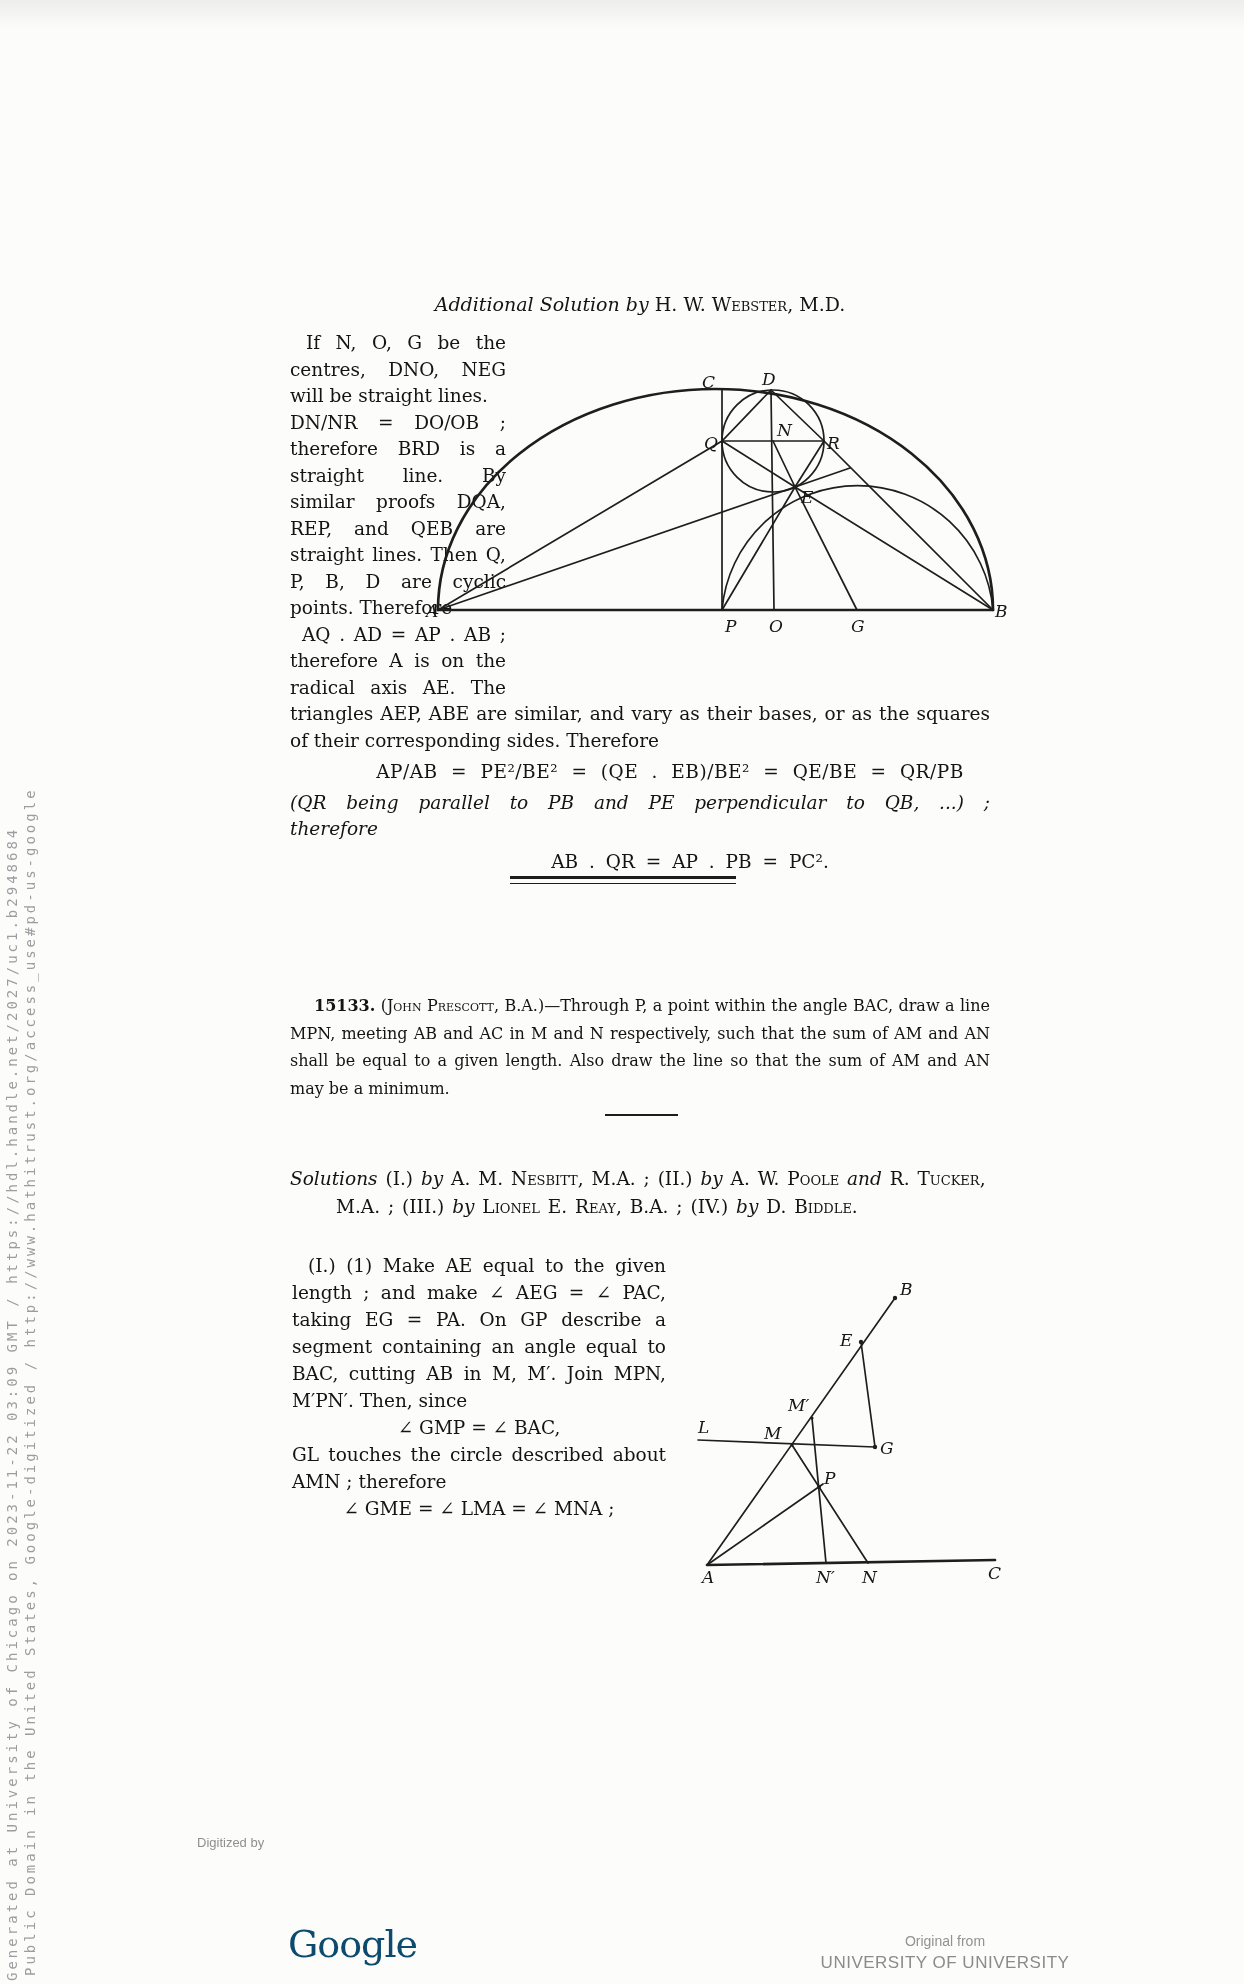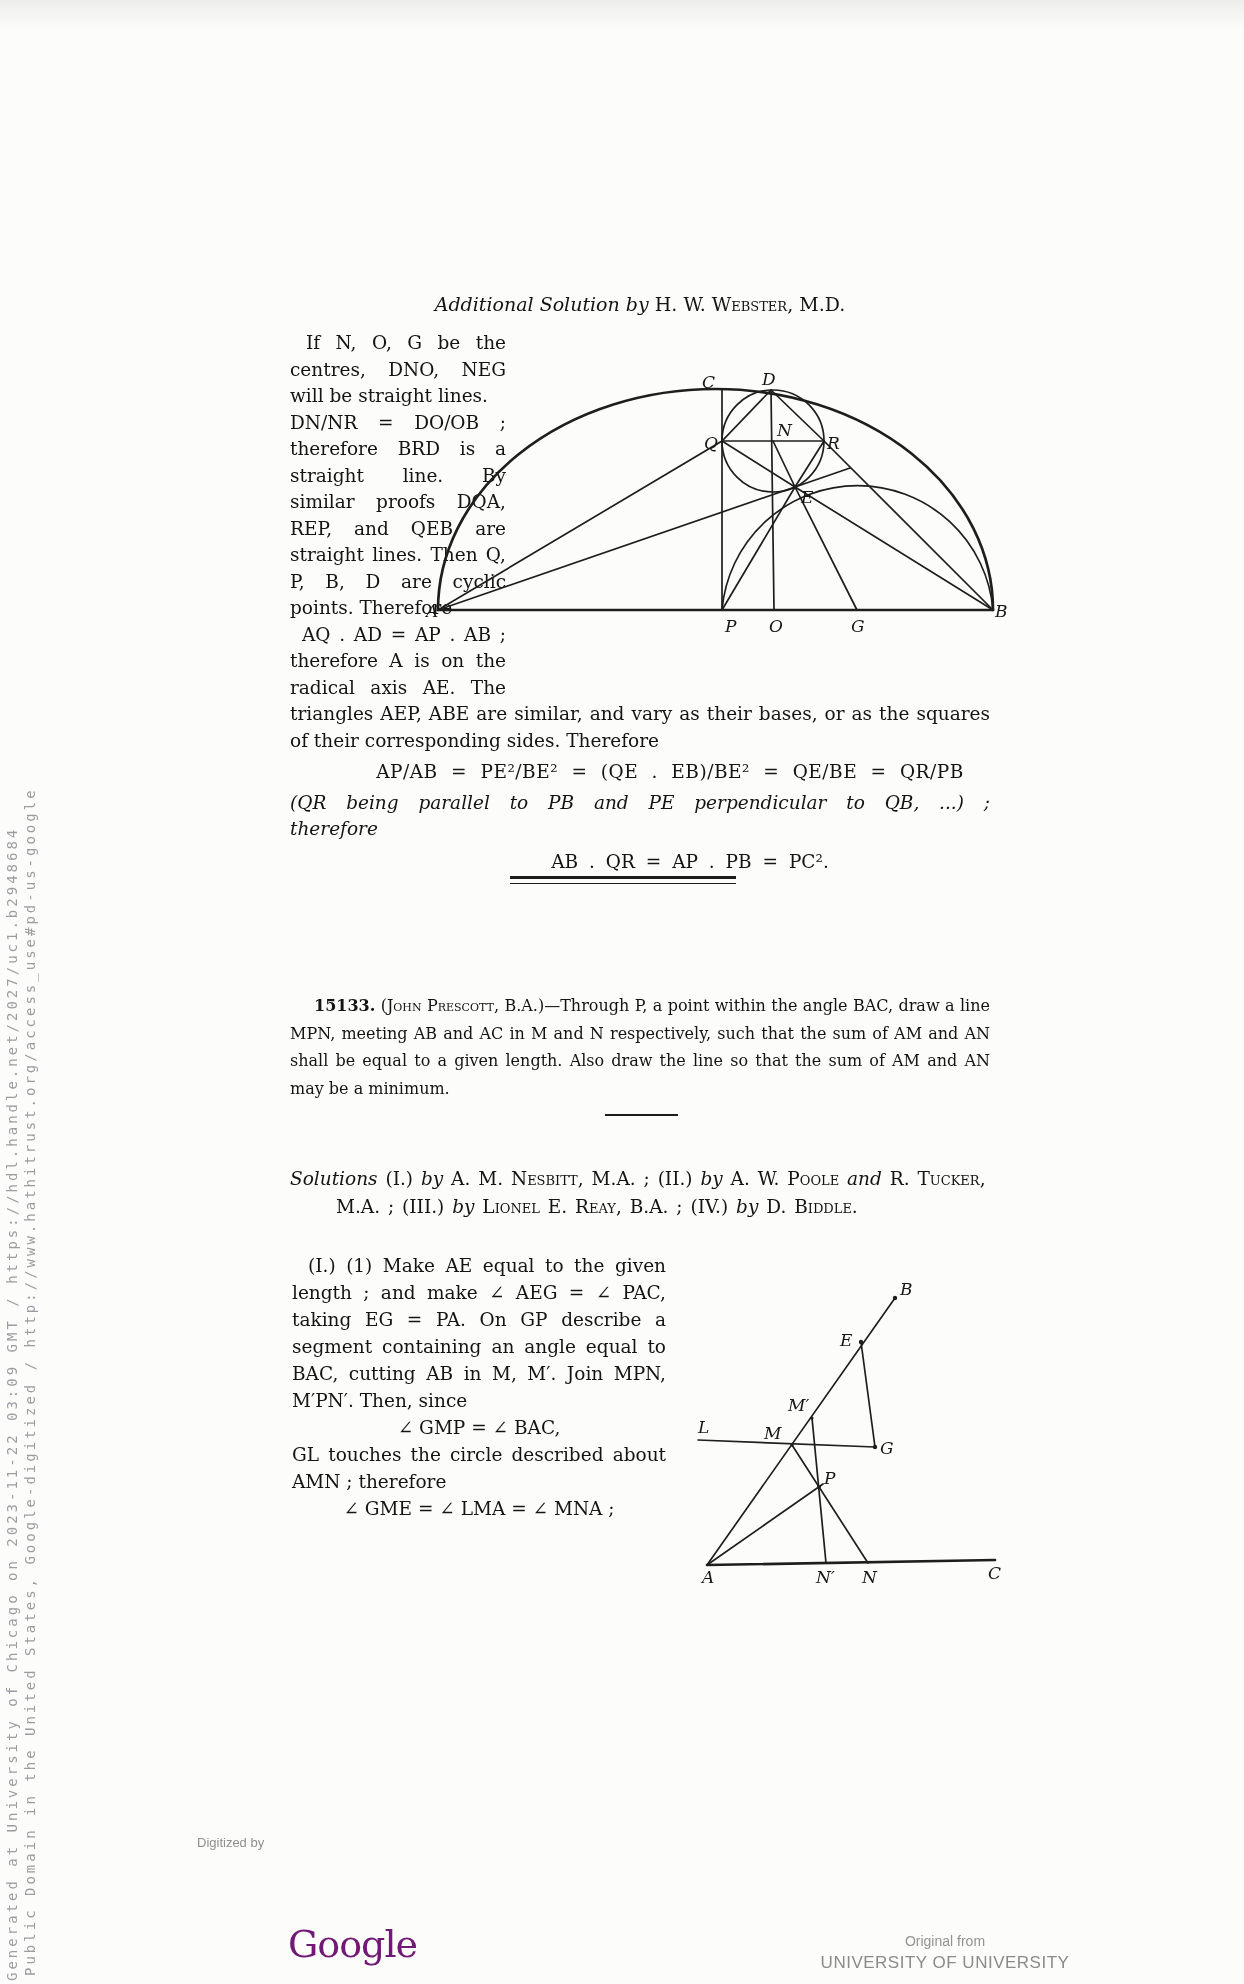--- a/index.html
+++ b/index.html
@@ -42,21 +42,21 @@
   svg .thick{stroke-width:2.7;}
   svg .dot{fill:#1e1e1e;stroke:none;}
   .sidebar-line{position:absolute;transform:rotate(-90deg);transform-origin:0 0;white-space:nowrap;
           font-family:"DejaVu Sans Mono","Liberation Mono",monospace;font-size:14px;
           letter-spacing:3px;color:#9b9da0;}
   #side1{left:4px;top:1981px;}
   #side2{left:22px;top:1976px;}
   #f-dig{position:absolute;left:197px;top:1835px;font-family:"Liberation Sans",sans-serif;
           font-size:13px;color:#8f8f8f;}
   #f-goog{position:absolute;left:288px;top:1922px;font-family:"DejaVu Serif",serif;
-          font-size:38px;color:#701a75;letter-spacing:-1px;}
+          font-size:38px;color:#0c4a6e;letter-spacing:-1px;}
   #f-orig{position:absolute;left:805px;top:1933px;width:280px;text-align:center;
           font-family:"Liberation Sans",sans-serif;font-size:14px;color:#929292;}
   #f-univ{position:absolute;left:805px;top:1953px;width:280px;text-align:center;
           font-family:"Liberation Sans",sans-serif;font-size:17px;color:#8b8b8b;letter-spacing:0.5px;}
 </style>
 </head>
 <body>
 
 <div class="page">
   <div class="topshade"></div>

